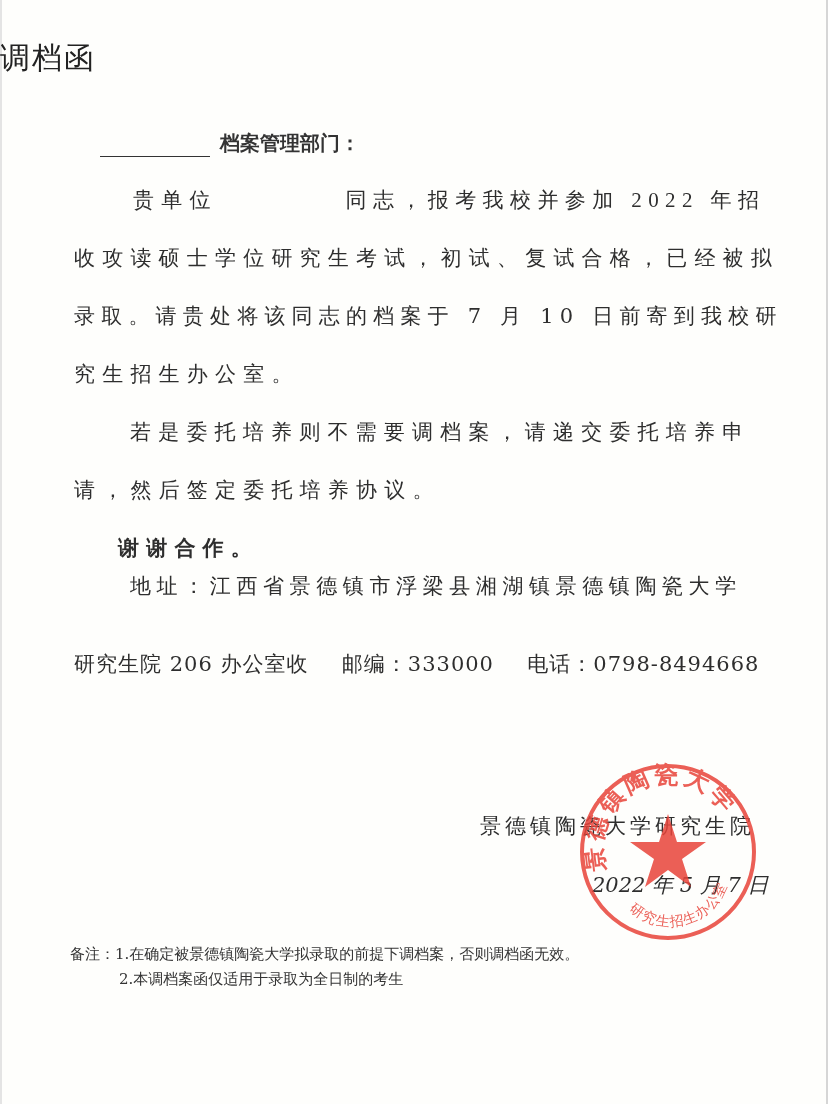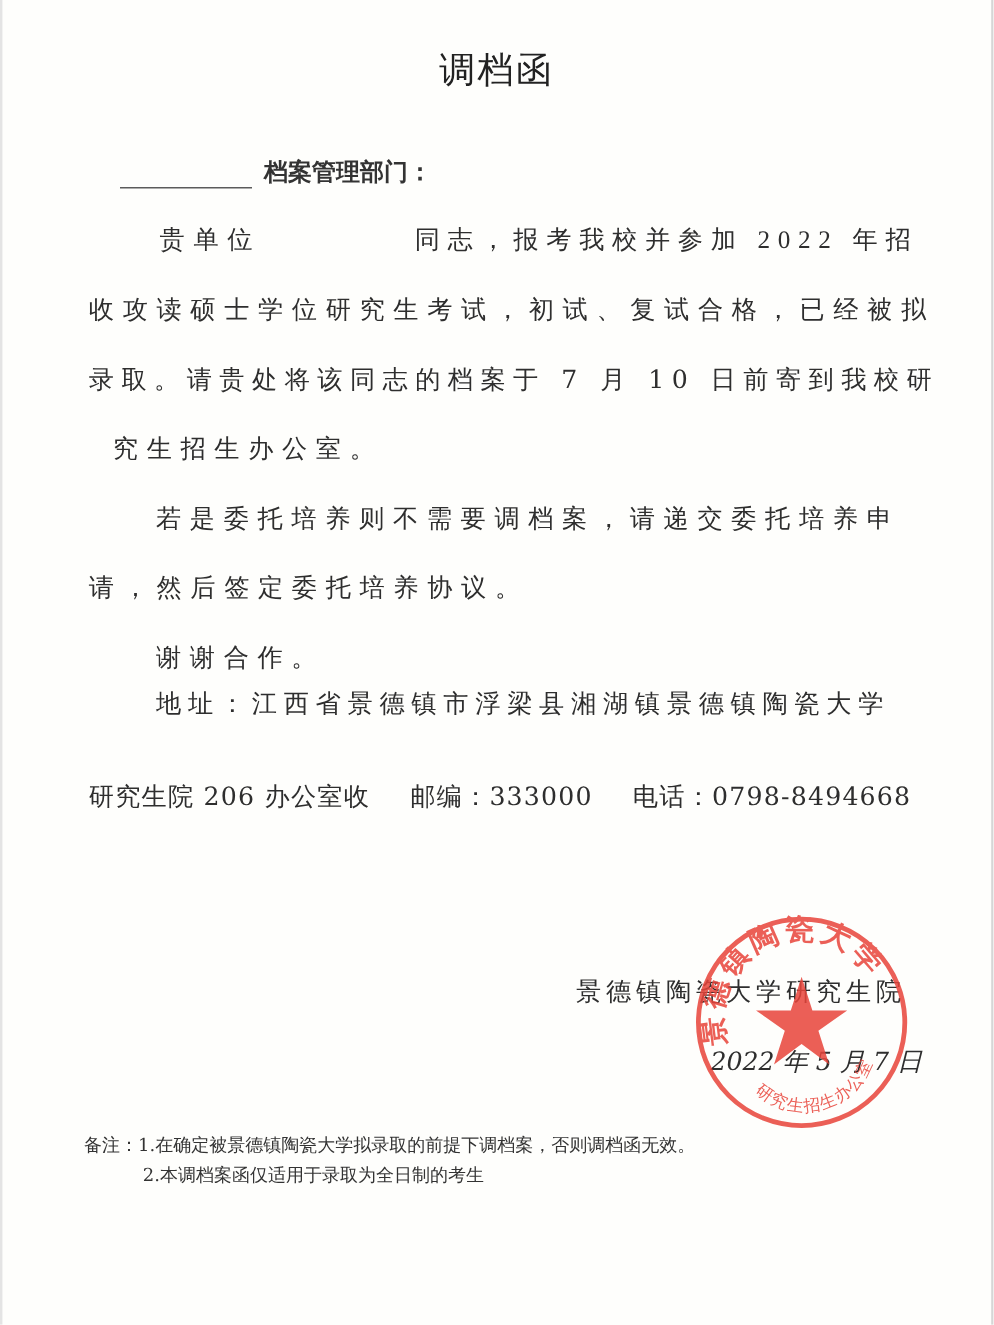--- a/index.html
+++ b/index.html
@@ -5,21 +5,21 @@
   html, body { margin: 0; padding: 0; }
   body {
     width: 828px; height: 1104px; position: relative; overflow: hidden;
     background: #fefefc;
     font-family: "DejaVu Serif", "Liberation Serif", serif;
     color: #2a2a2a;
   }
   .edge-left { position: absolute; left: 0; top: 0; width: 2px; height: 1104px; background: #e4e4e4; }
   .edge-right { position: absolute; right: 0; top: 0; width: 2px; height: 1104px; background: #d6d6d6; }
   .title {
-    position: absolute; left: 0; width: 828px; top: 38px; text-align: center;
+    position: absolute; left: 0; width: 828px; top: 38px; 
     font-size: 30px; letter-spacing: 2px; color: #222;
   }
   .salutation {
     position: absolute; left: 100px; top: 130px; font-size: 20px; color: #333;
     display: flex; align-items: flex-end; font-weight: bold;
   }
   .blank-line { display: inline-block; width: 110px; border-bottom: 1.5px solid #333; margin-right: 10px; height: 18px; }
   .line {
     position: absolute; font-size: 21px; letter-spacing: 7.2px; white-space: nowrap; color: #2e2e2e;
   }
@@ -45,24 +45,24 @@
 <div class="salutation">
   <span class="blank-line"></span>
   <span>档案管理部门：</span>
 </div>
 
 <div class="line" style="left:133px; top:186px;font-family:Liberation Serif, serif;">
   <span>贵单位</span><span class="gap"></span><span style="letter-spacing:6.4px">同志，报考我校并参加 2022 年招</span>
 </div>
 <div class="line" style="left:74px; top:244px;">收攻读硕士学位研究生考试，初试、复试合格，已经被拟</div>
 <div class="line" style="left:74px; top:302px; letter-spacing:6.2px;">录取。请贵处将该同志的档案于 7 月 10 日前寄到我校研</div>
-<div class="line" style="left:74px; top:360px;margin-left:20px;">究生招生办公室。</div>
+<div class="line" style="left:74px; top:360px;">究生招生办公室。</div>
 <div class="line" style="left:130px; top:418px;text-align:center;">若是委托培养则不需要调档案，请递交委托培养申</div>
 <div class="line" style="left:74px; top:476px;">请，然后签定委托培养协议。</div>
-<div class="line" style="left:130px; top:534px;">谢谢合作。</div>
+<div class="line" style="left:118px; top:534px;font-weight:bold;">谢谢合作。</div>
 <div class="line" style="left:130px; top:572px; letter-spacing:5.6px;text-align:right;">
   <span>地址：</span><span>江西省景德镇市浮梁县湘湖镇景德镇陶瓷大学</span>
 </div>
 <div class="line" style="left:74px; top:650px; letter-spacing:1px;">
   <span>研究生院 206 办公室收</span>
   <span style="display:inline-block;width:18px"></span>
   <span>邮编：</span><span>333000</span>
   <span style="display:inline-block;width:18px"></span>
   <span>电话：</span><span>0798-8494668</span>
 </div>

